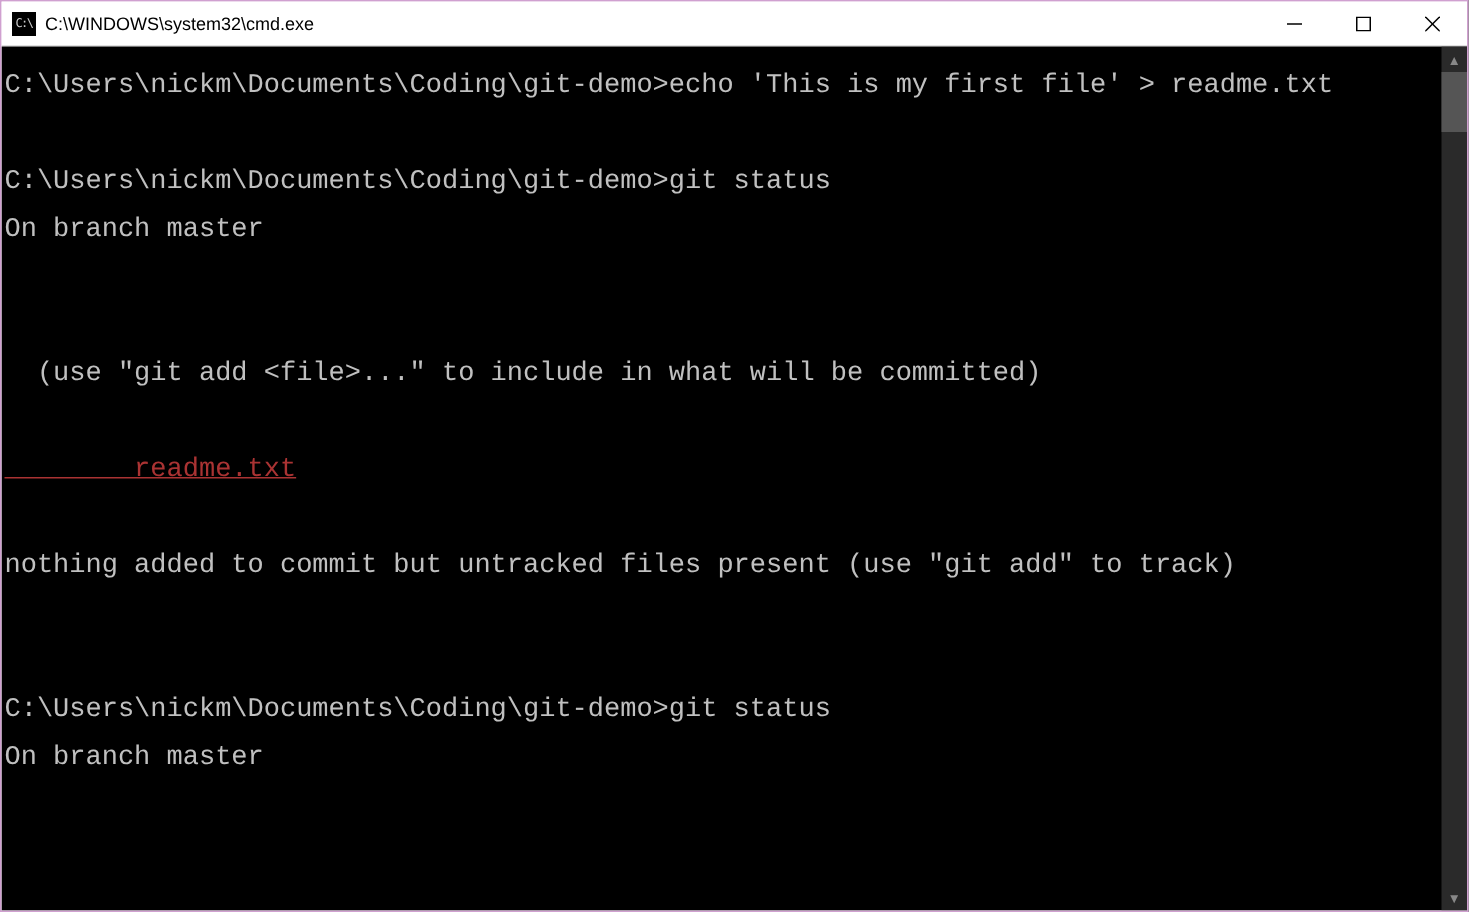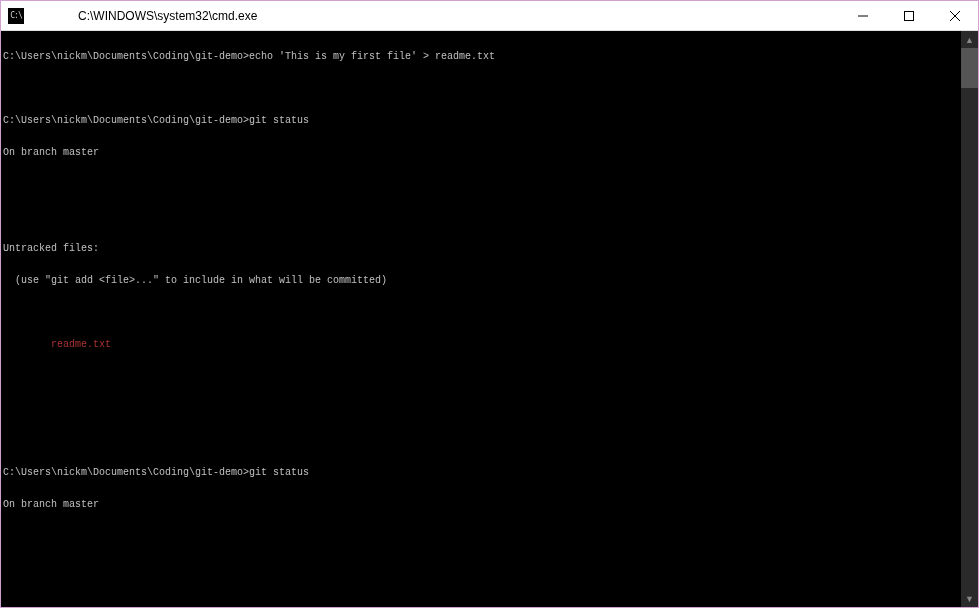--- a/index.html
+++ b/index.html
@@ -29,21 +29,20 @@
       justify-content: center;
       font-size: 8px;
       color: #ccc;
       font-family: "Consolas", monospace;
       letter-spacing: -1px;
     }
     .titlebar-text {
       font-size: 12px;
       color: #000;
       flex: 1;
-      margin-left: 48px;
     }
     .titlebar-controls {
       display: flex;
       height: 100%;
     }
     .titlebar-btn {
       width: 46px;
       height: 100%;
       display: flex;
       align-items: center;
@@ -55,21 +54,21 @@
     .titlebar-btn svg { display: block; }
     .terminal {
       background: #000;
       height: calc(100% - 30px);
       position: relative;
       overflow: hidden;
     }
     .terminal-content {
       padding: 2px 0 0 2px;
       font-family: "Consolas", "Courier New", monospace;
-      font-size: 10px;
+      font-size: 18px;
       line-height: 16px;
       color: #c0c0c0;
       white-space: pre;
       height: 100%;
     }
     .scrollbar {
       position: absolute;
       right: 0;
       top: 0;
       width: 17px;
@@ -89,21 +88,21 @@
       width: 17px;
       height: 17px;
       display: flex;
       align-items: center;
       justify-content: center;
       color: #888;
       font-size: 9px;
     }
     .scroll-arrow.up { top: 0; }
     .scroll-arrow.down { bottom: 0; }
-    .red { color: #aa3333; }
+    .red { color: #aa3333; text-decoration: underline; }
     .line { display: block; min-height: 16px; }
   </style>
 </head>
 <body>
 
 <div class="titlebar">
   <div class="titlebar-icon">C:\</div>
   <div class="titlebar-text">C:\WINDOWS\system32\cmd.exe</div>
   <div class="titlebar-controls">
     <button class="titlebar-btn">
@@ -126,25 +125,25 @@
 </div>
 
 <div class="terminal">
   <div class="terminal-content">
 <span class="line"><span>C:\Users\nickm\Documents\Coding\git-demo&gt;</span><span>echo 'This is my first file' &gt; readme.txt</span></span>
 <span class="line"></span>
 <span class="line"><span>C:\Users\nickm\Documents\Coding\git-demo&gt;</span><span>git status</span></span>
 <span class="line">On branch master</span>
 <span class="line"></span>
 <span class="line"></span>
-<span class="line">Untracked files:</span>
 <span class="line">  (use "git add &lt;file&gt;..." to include in what will be committed)</span>
 <span class="line"></span>
 <span class="line red">        readme.txt</span>
 <span class="line"></span>
+<span class="line">nothing added to commit but untracked files present (use "git add" to track)</span>
 <span class="line"></span>
 <span class="line"></span>
 <span class="line"><span>C:\Users\nickm\Documents\Coding\git-demo&gt;</span><span>git status</span></span>
 <span class="line">On branch master</span>
 
 
 
 
 
 

